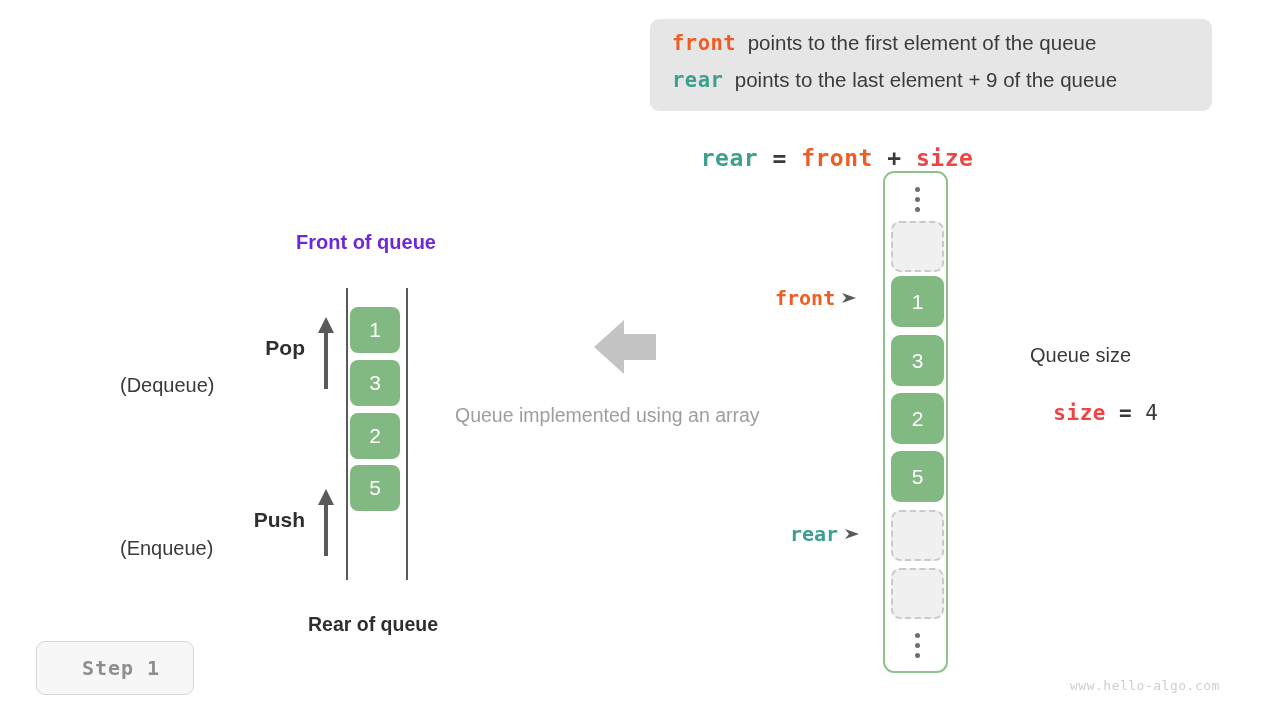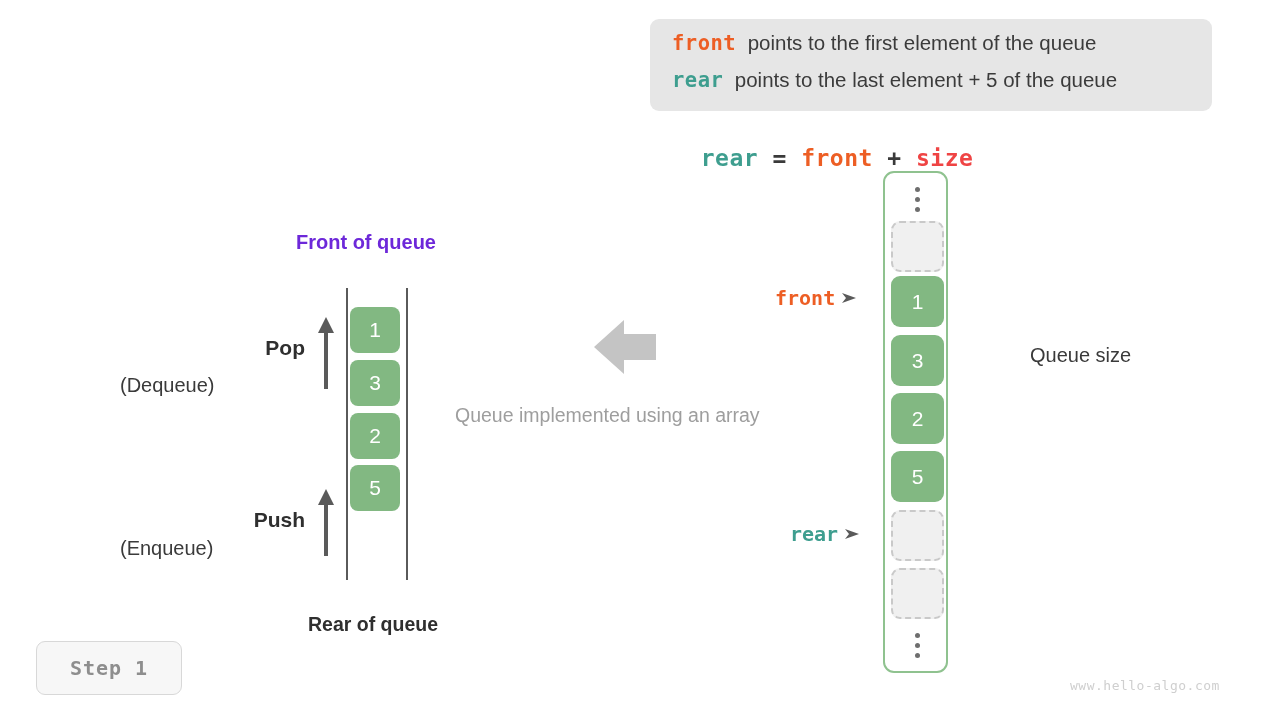--- a/index.html
+++ b/index.html
@@ -101,42 +101,42 @@
   #queue-size-block{left:1030px;top:344px;}
   #queue-size-title{font-size:20px;color:#3a3a3a;}
   #queue-size-expr{font-size:21px;margin-top:10px;white-space:pre;}
 
   
   #step-badge{
     left:36px;top:641px;width:144px;height:52px;
     border:1.5px solid #d8d8d8;border-radius:9px;background:#f7f7f7;
     display:flex;align-items:center;justify-content:center;
     font-family:"DejaVu Sans Mono","Liberation Mono",monospace;
-    font-weight:bold;font-size:20px;color:#8e8e8e;letter-spacing:1px;
+    font-weight:bold;font-size:20px;color:#8e8e8e;letter-spacing:1px;padding-left:12px;
   }
 
   
   #watermark{
     left:1070px;top:678px;font-family:"DejaVu Sans Mono","Liberation Mono",monospace;
     font-size:13px;color:#cfcfcf;letter-spacing:0.5px;
   }
 </style>
 </head>
 <body>
 
 <div class="abs" id="legend-box">
   <div class="legend-line">
     <span class="mono kw-front">front</span>
     <span>&nbsp;&nbsp;</span>
     <span>points to the first element of the queue</span>
   </div>
   <div class="legend-line">
     <span class="mono kw-rear">rear</span>
     <span>&nbsp;&nbsp;</span>
-    <span>points to the last element + 5 of the queue</span>
+    <span>points to the last element + 9 of the queue</span>
   </div>
 </div>
 
 <div class="abs mono" id="formula">
   <span class="kw-rear">rear</span><span class="op"> = </span><span class="kw-front">front</span><span class="op"> + </span><span class="kw-size">size</span>
 </div>
 
 <div class="abs" id="front-of-queue-label">Front of queue</div>
 <div class="abs" id="rear-of-queue-label">Rear of queue</div>
 
@@ -205,16 +205,19 @@
   <span class="ptrtext kw-rear">rear</span>
   <span>
     <svg width="15" height="14" viewBox="0 0 15 14">
         <polygon points="0,2 14,7 0,12 4,7" fill="#5a5a5a"></polygon>
       </svg>
   </span>
 </div>
 
 <div class="abs" id="queue-size-block">
   <div id="queue-size-title">Queue size</div>
+  <div id="queue-size-expr">
+    <span class="mono kw-size">size</span><span class="mono"> = </span><span class="mono" style="font-weight:normal;">4</span>
+  </div>
 </div>
 
 <div class="abs" id="step-badge">Step 1</div>
 <div class="abs" id="watermark">www.hello-algo.com</div>
 
 </body></html>

